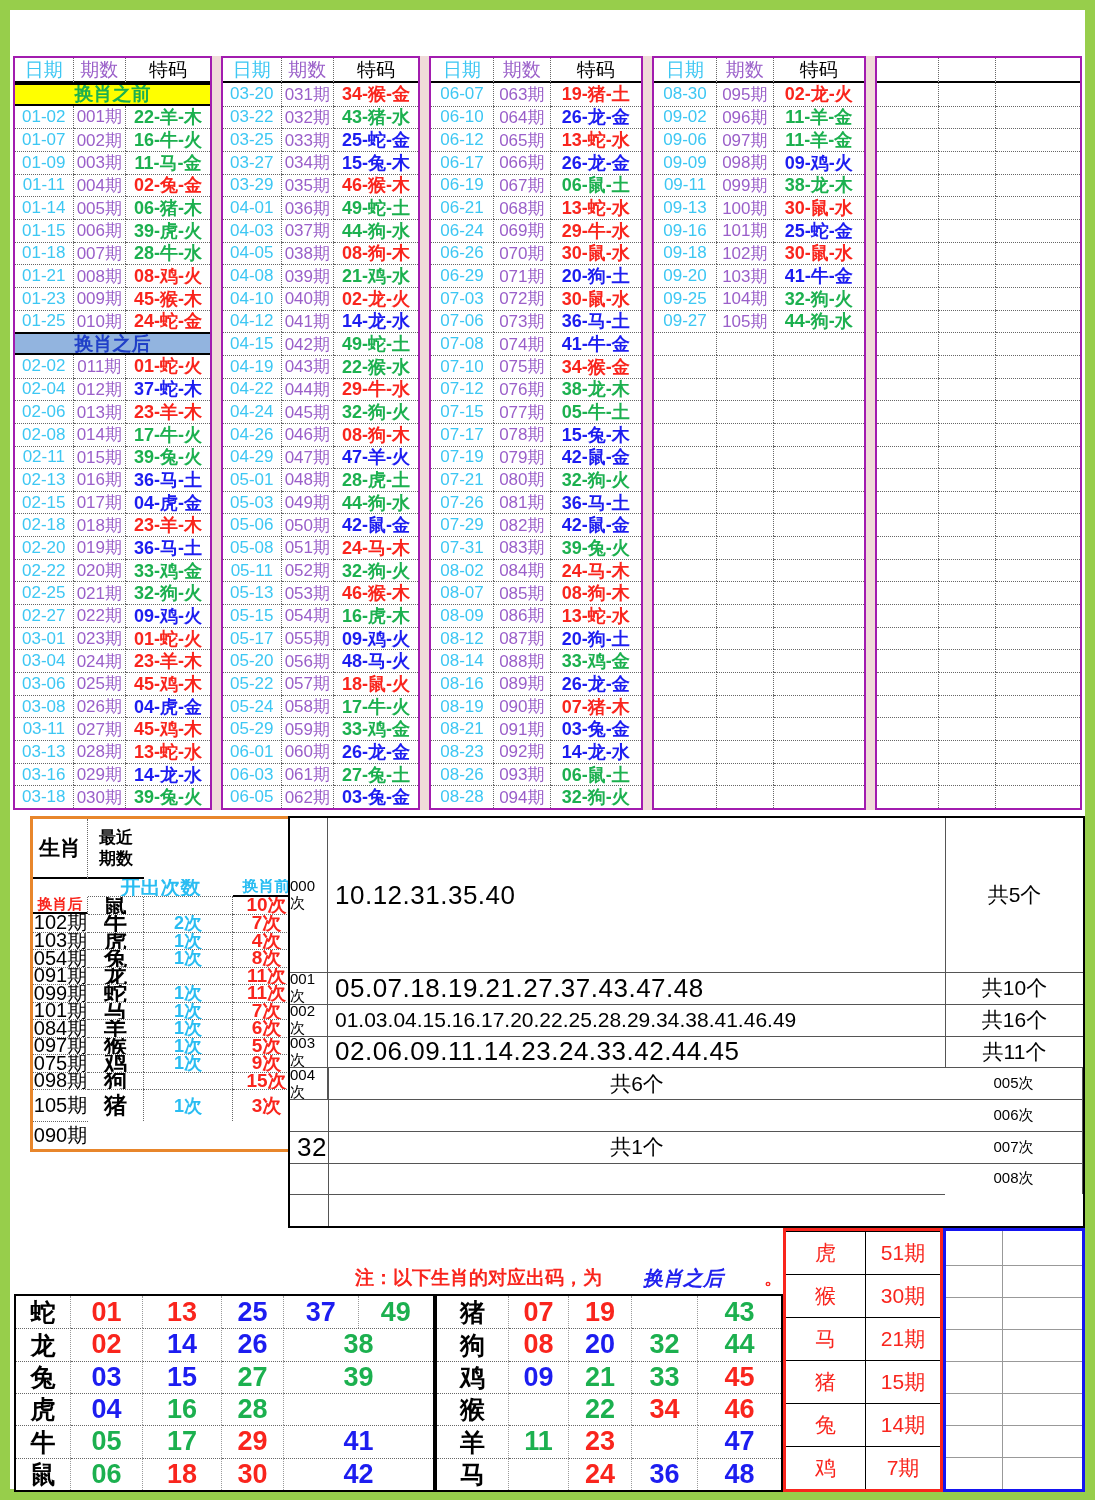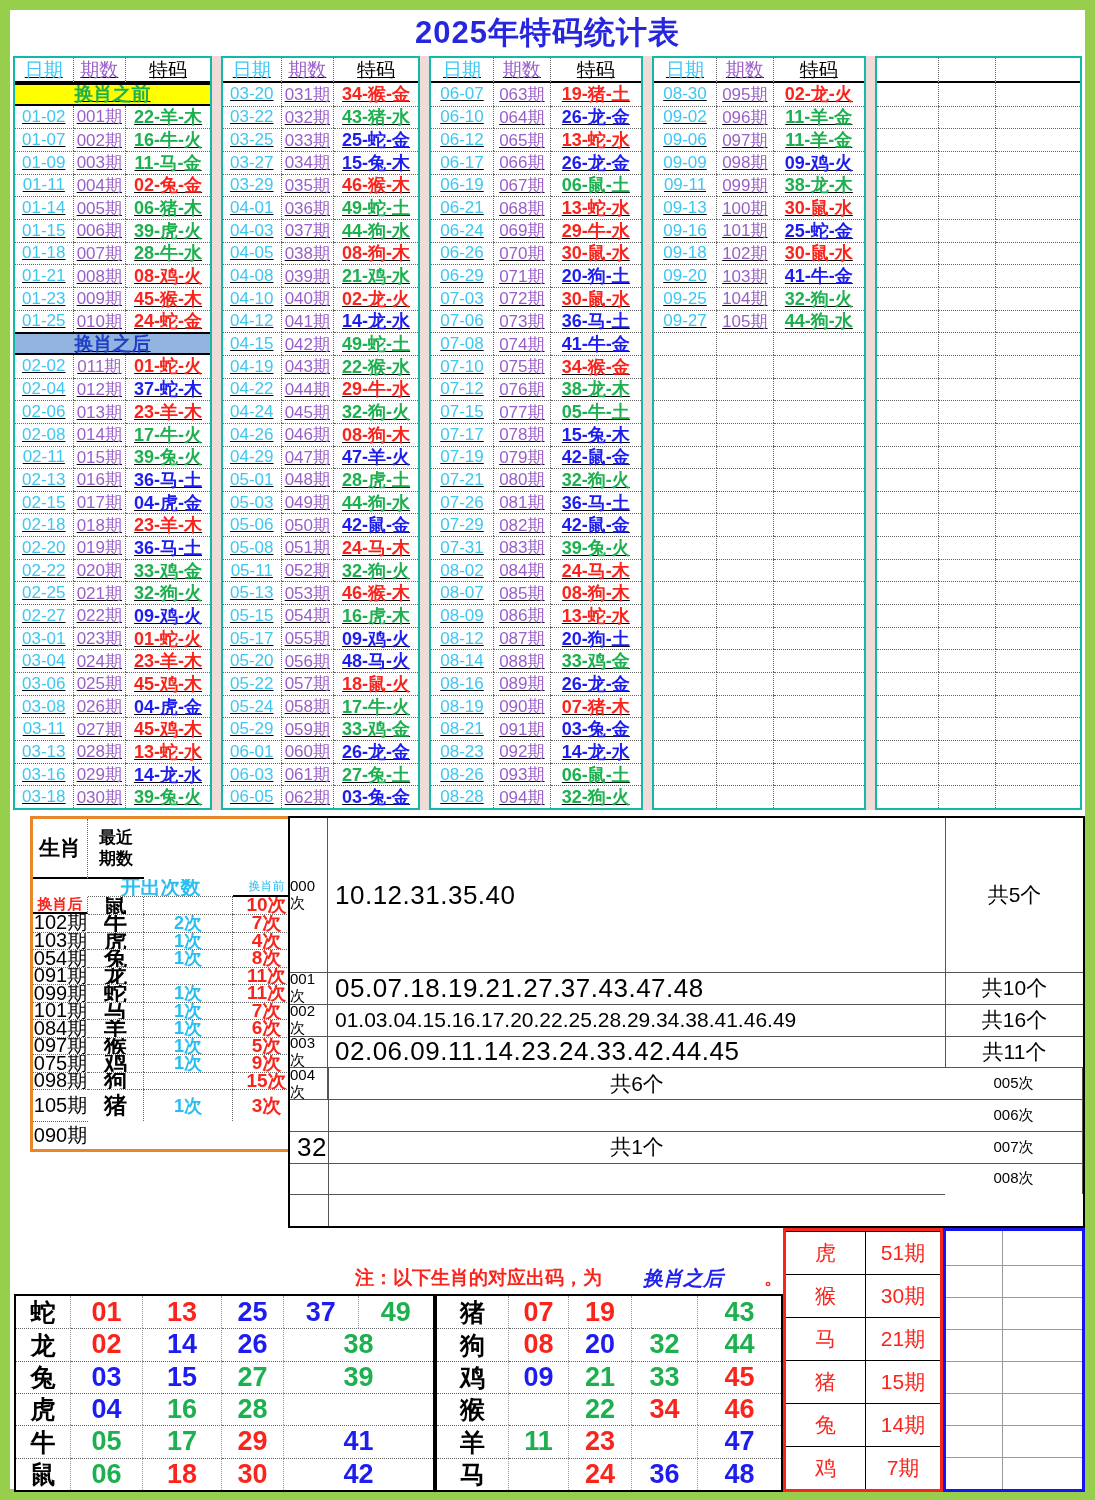--- a/index.html
+++ b/index.html
@@ -5,22 +5,22 @@
   html,body{margin:0;padding:0;}
   body{font-family:"Liberation Sans","DejaVu Sans",sans-serif;}
   .page{position:relative;width:1095px;height:1500px;background:var(--frame,#97CE4B);overflow:hidden;}
   .content{position:absolute;left:10px;top:10px;width:1075px;height:1479px;background:#fff;}
 
   .title{position:absolute;top:0;left:0;width:100%;height:46px;display:flex;align-items:center;justify-content:center;
          color:var(--titleblue,#2626DF);font-size:31px;font-weight:bold;letter-spacing:1px;}
 
   
   .main{position:absolute;top:46px;left:3px;width:1069px;height:754px;display:flex;}
-  .grp{background:#fff;border:2px solid #14b8a6;display:grid;grid-template-columns:30% 27% 43%;
-       grid-template-rows:25px repeat(32,1fr);box-sizing:border-box;text-decoration:underline;}
+  .grp{background:#fff;border:2px solid #a21caf;display:grid;grid-template-columns:30% 27% 43%;
+       grid-template-rows:25px repeat(32,1fr);box-sizing:border-box;}
   .g12{width:199px;} .g34{width:214px;}
   .extra{flex:1;grid-template-columns:62px 57px 1fr;}
   .strip{width:9px;background:var(--strippink,#F0DBD9);}
   .grp>div{display:flex;align-items:center;justify-content:center;overflow:hidden;white-space:nowrap;}
   .hc{border-bottom:2px solid #000;font-size:19px;}
   .hc-date{color:var(--cyan,#3DC7F3);}
   .hc-period{color:var(--purple,#9A5FC9);}
   .hc-code{color:#000;}
   .hc-date,.hc-period,.cd,.cp{border-right:1px dotted #666;}
   .cd,.cp,.cc{border-top:1px dotted #666;}
@@ -33,21 +33,21 @@
   .sec-after{background:var(--afterbg,#92B4DF);color:#2040C8;}
   .c-red{color:var(--red,#F9251D);} .c-blue{color:var(--blue,#1D1DF0);} .c-green{color:var(--green,#1CB04F);}
 
   
   .stats-left{position:absolute;left:20px;top:806px;width:274px;height:336px;border:3px solid var(--orange,#E8862B);
               box-sizing:border-box;display:grid;grid-template-columns:55px 56px 89px 1fr;
               grid-template-rows:30px 30px repeat(12,1fr);background:#fff;}
   .stats-left>div{display:flex;align-items:center;justify-content:center;overflow:hidden;}
   .sl-zh{grid-row:1/3;font-size:21px;font-weight:bold;border-right:1px dotted #666;border-bottom:2px solid #000;}
   .sl-cnt{grid-column:2/4;color:var(--cyan2,#29BDF2);font-weight:bold;font-size:20px;border-bottom:1px dotted #666;}
-  .sl-b4{color:var(--cyan2,#29BDF2);font-weight:normal;font-size:12px;border-right:1px dotted #666;border-bottom:2px solid #000;}
+  .sl-b4{color:var(--cyan2,#29BDF2);font-weight:bold;font-size:16px;border-right:1px dotted #666;border-bottom:2px solid #000;}
   .sl-af{color:var(--red,#F9251D);font-weight:bold;font-size:15px;border-right:1px dotted #666;border-bottom:2px solid #000;}
   .sl-rc{grid-row:1/3;font-size:17px;font-weight:bold;border-bottom:2px solid #000;text-align:center;line-height:1.25;}
   .sl-rc span{display:block;width:40px;}
   .sl-z{font-size:23px;font-weight:600;border-right:1px dotted #666;border-top:1px dotted #666;}
   .sl-c1{color:var(--cyan2,#29BDF2);font-weight:bold;font-size:18px;border-right:1px dotted #666;border-top:1px dotted #666;}
   .sl-c2{color:var(--red,#F9251D);font-weight:bold;font-size:19px;border-right:1px dotted #666;border-top:1px dotted #666;}
   .sl-c3{font-size:20px;border-top:1px dotted #666;}
 
   
   .stats-right{position:absolute;left:278px;top:806px;width:797px;height:412px;border:2px solid #000;box-sizing:border-box;
@@ -90,21 +90,20 @@
            grid-template-rows:34px repeat(7,1fr);}
   .bluebox>div{border-top:1px solid #999;}
   .bluebox>div.ntb{border-top:none;}
   .bluebox>div.bc1{border-right:1px solid #999;}
 </style>
 </head>
 <body>
 
 <div class="page">
   <div class="content">
-    <div class="title">2025年特码统计表</div>
     <div class="main" id="main">
         <div class="grp g12">
           <div class="hc hc-date">日期</div>
           <div class="hc hc-period">期数</div>
           <div class="hc hc-code">特码</div>
           <div class="sec sec-before" style="grid-column: 1 / 4;">换肖之前</div>
           <div class="cd nt">01-02</div>
           <div class="cp nt">001期</div>
           <div class="cc nt c-green">22-羊-木</div>
           <div class="cd">01-07</div>

